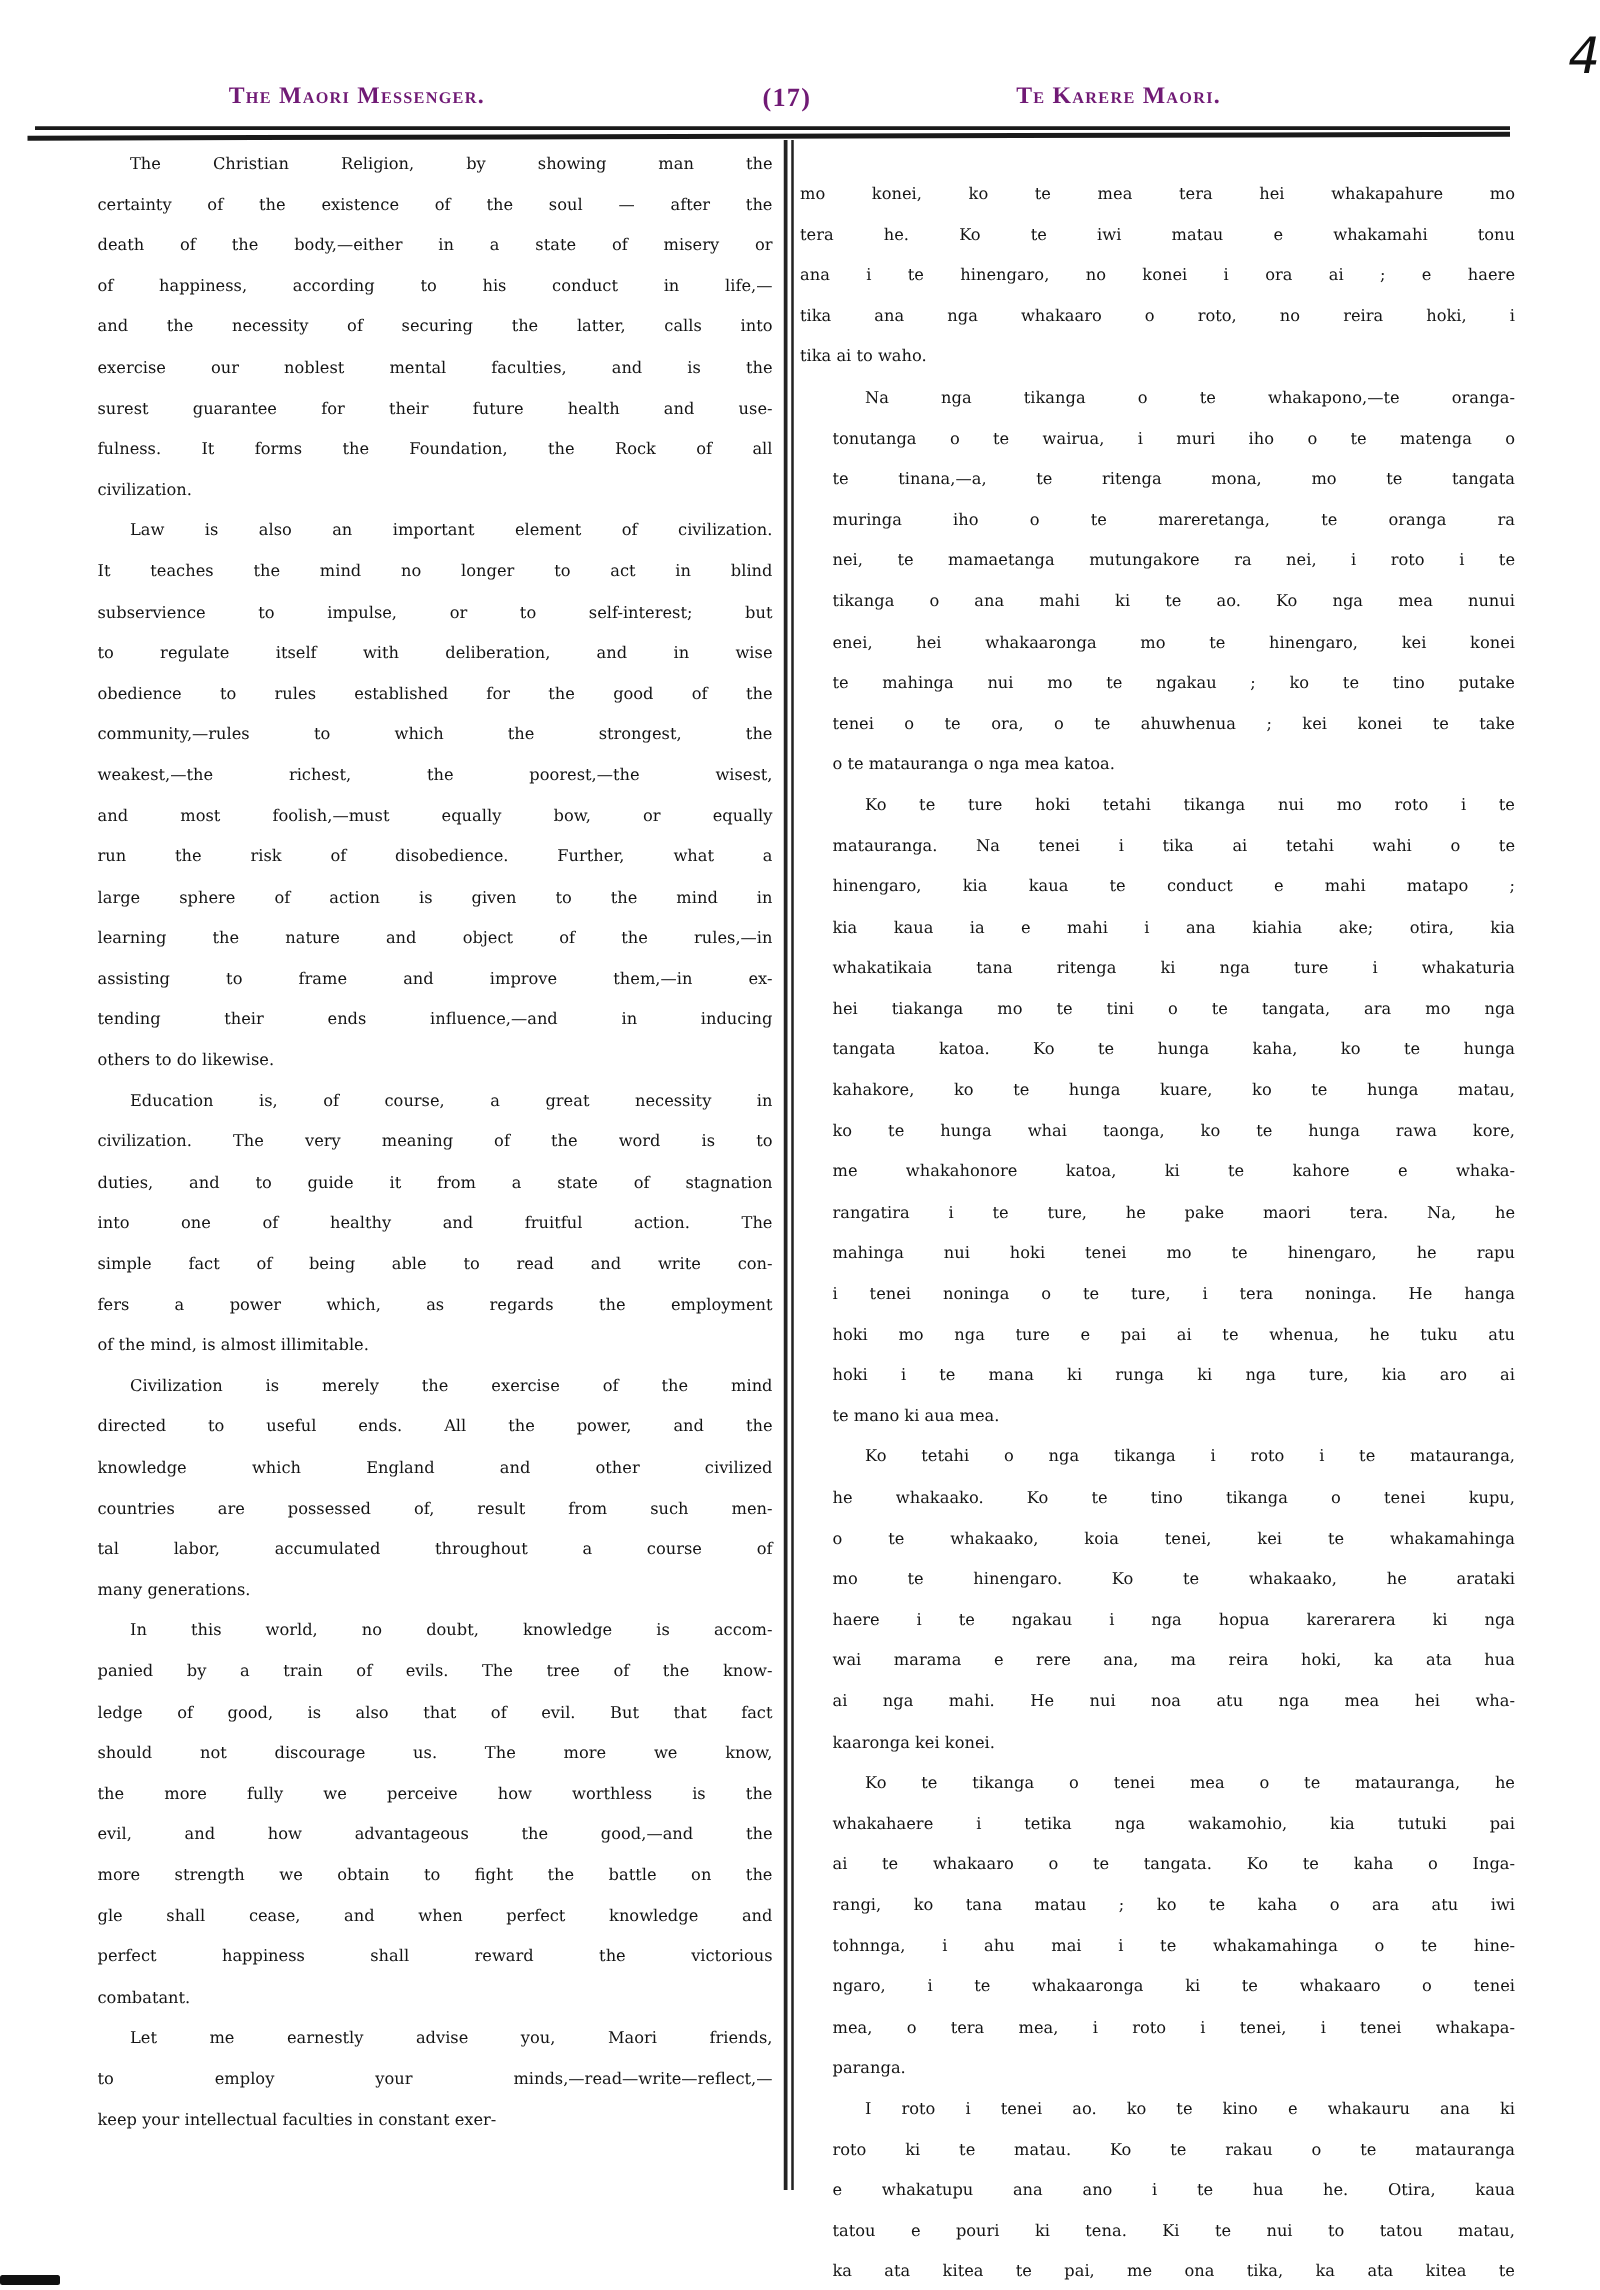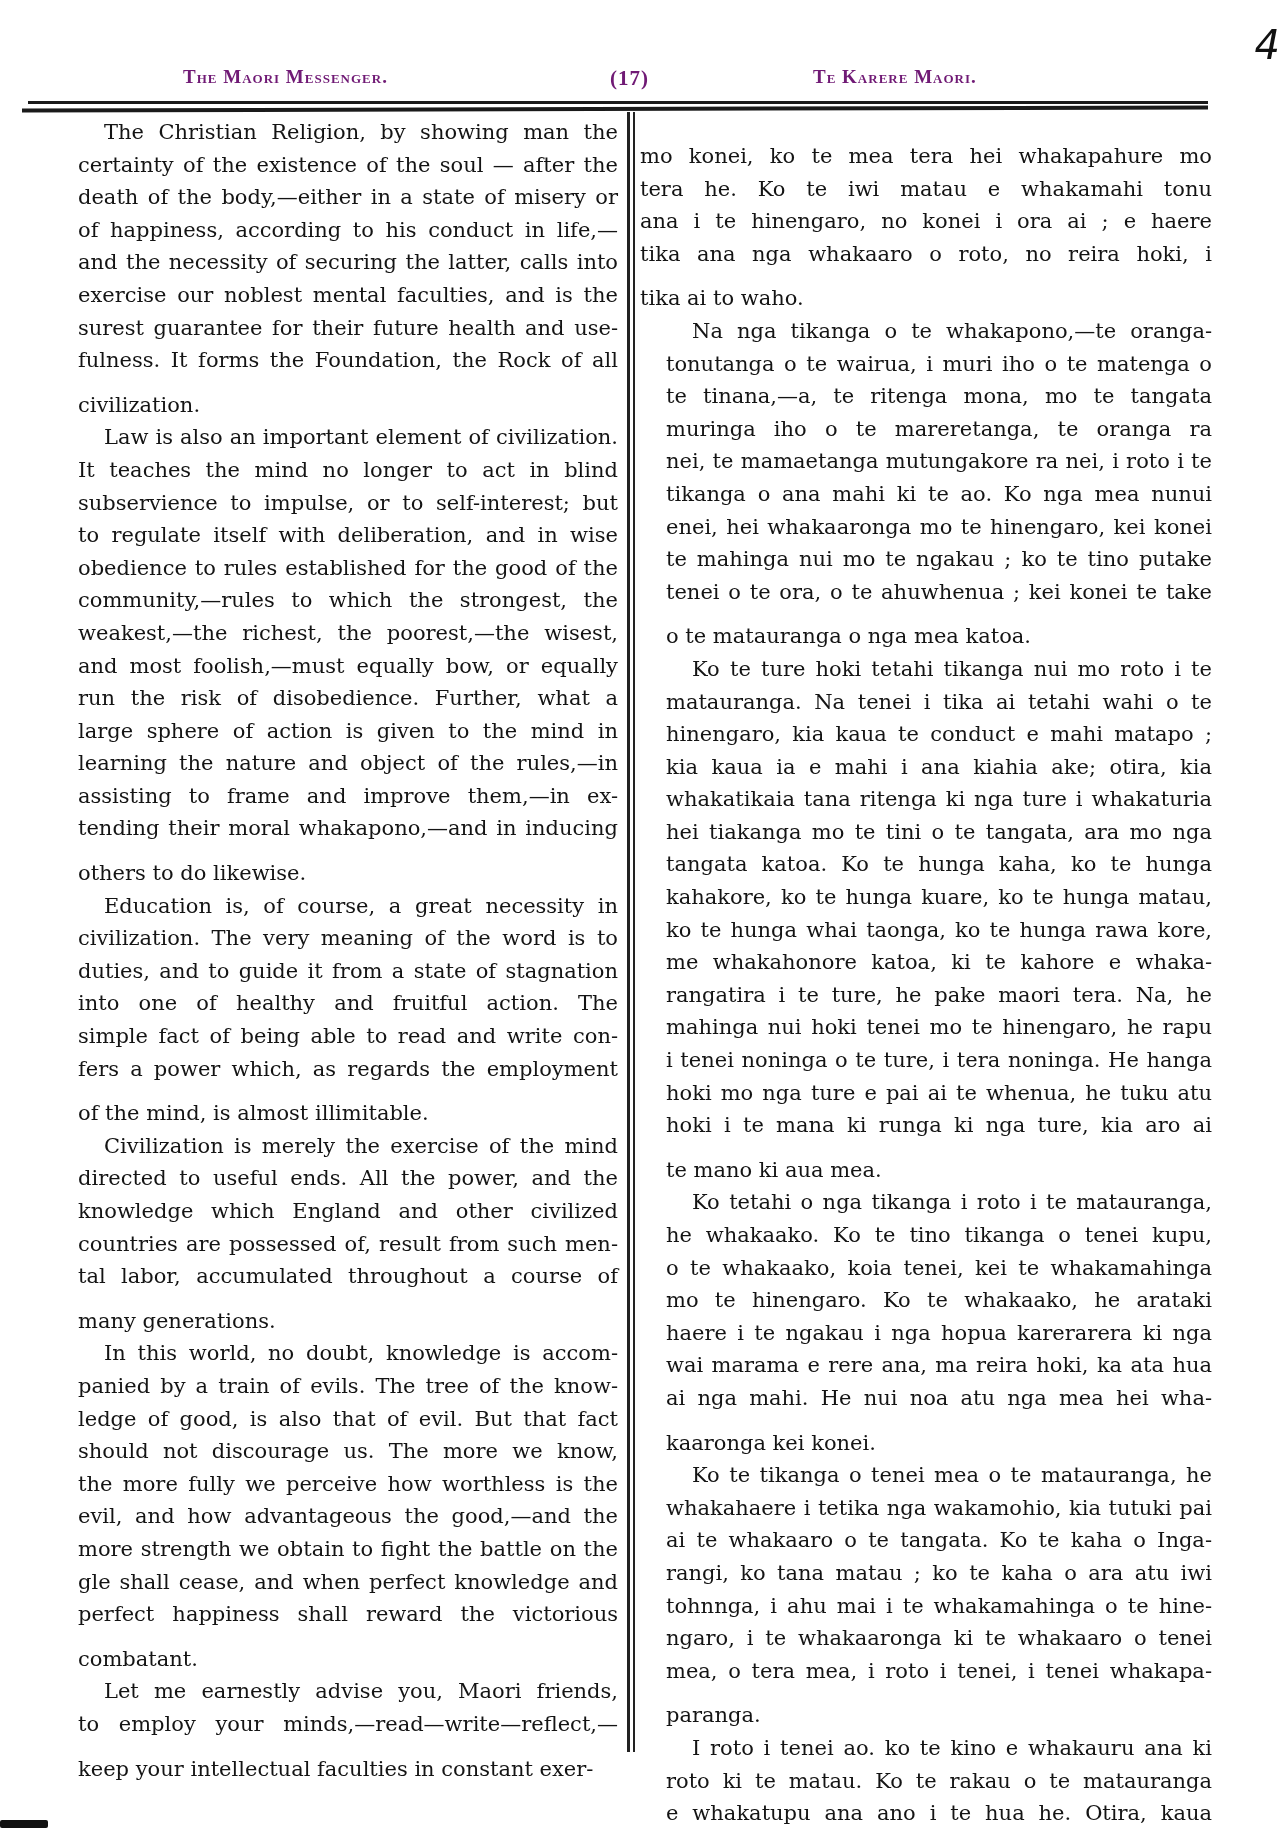--- a/index.html
+++ b/index.html
@@ -68,39 +68,39 @@
       position: absolute;
       top: 112px;
       left: 633px;
       width: 2px;
       height: 1640px;
       background: #222;
     }
     .column {
       position: absolute;
       top: 116px;
-      font-size: 21px;
+      font-size: 13px;
       line-height: 32.6px;
       text-align: justify;
     }
     .col-left { left: 52px; width: 566px; }
     .col-right { left: 640px; width: 572px; }
     .para {
       margin: 0 0 0 0;
       text-indent: 26px;
     }
     .para.cont { text-indent: 0; }
     .line {
       display: block;
       white-space: nowrap;
       text-align-last: justify;
       text-align: justify;
       width: 100%;
     }
-    .line.last { text-align-last: left; margin-top: 12px; }
+    .line.last { text-align-last: left; }
     .para .line:first-child { padding-left: 26px; width: calc(100% - 26px); }
     .para.cont .line:first-child { padding-left: 0; width: 100%; margin-top: 24px; }
     .smudge {
       position: absolute;
       left: 0;
       top: 1820px;
       width: 48px;
       height: 8px;
       background: #111;
       border-radius: 2px;
@@ -140,21 +140,21 @@
       <span class="line">subservience to impulse, or to self-interest; but</span>
       <span class="line">to regulate itself with deliberation, and in wise</span>
       <span class="line">obedience to rules established for the good of the</span>
       <span class="line">community,—rules to which the strongest, the</span>
       <span class="line">weakest,—the richest, the poorest,—the wisest,</span>
       <span class="line">and most foolish,—must equally bow, or equally</span>
       <span class="line">run the risk of disobedience. Further, what a</span>
       <span class="line">large sphere of action is given to the mind in</span>
       <span class="line">learning the nature and object of the rules,—in</span>
       <span class="line">assisting to frame and improve them,—in ex-</span>
-      <span class="line">tending their moral whakapono,—and in inducing</span>
+      <span class="line">tending their ends influence,—and in inducing</span>
       <span class="line last">others to do likewise.</span>
     </div>
     <div class="para">
       <span class="line">Education is, of course, a great necessity in</span>
       <span class="line">civilization. The very meaning of the word is to</span>
       <span class="line">duties, and to guide it from a state of stagnation</span>
       <span class="line">into one of healthy and fruitful action. The</span>
       <span class="line">simple fact of being able to read and write con-</span>
       <span class="line">fers a power which, as regards the employment</span>
       <span class="line last">of the mind, is almost illimitable.</span>

